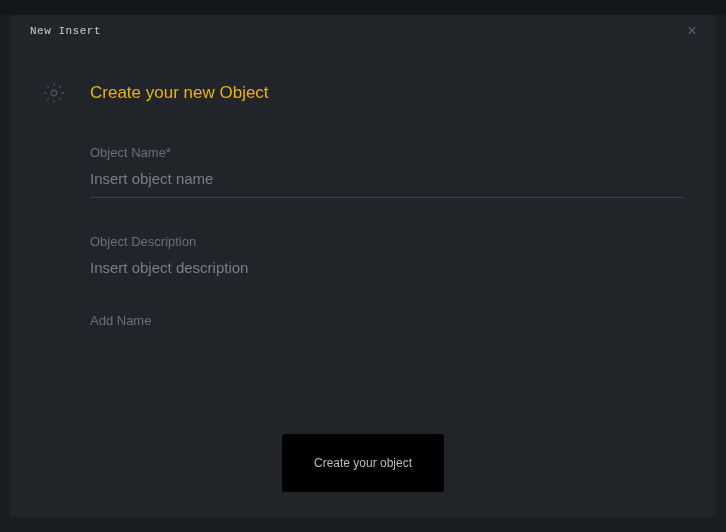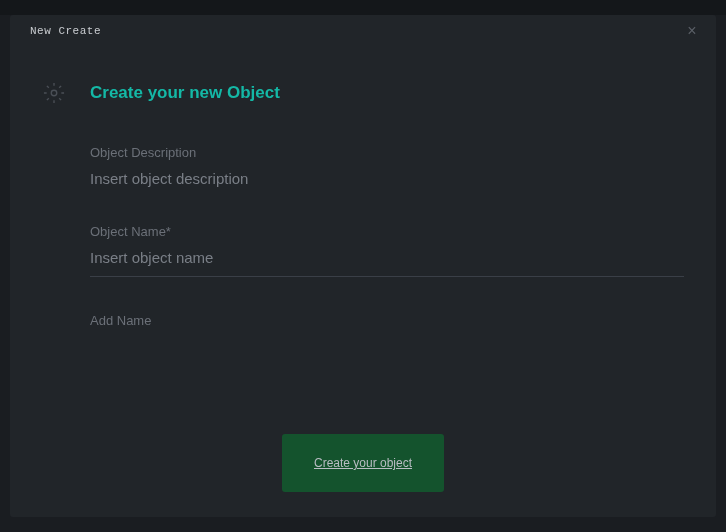--- a/index.html
+++ b/index.html
@@ -74,23 +74,23 @@
       display: flex;
       align-items: center;
       justify-content: center;
       flex-shrink: 0;
     }
     .gear-icon svg {
       width: 22px;
       height: 22px;
     }
     .page-title {
-      color: #14b8a6;
+      color: #eab308;
       font-size: 17px;
-      font-weight: 700;
+      font-weight: 400;
     }
     .form-fields {
       margin-left: 48px;
     }
     .field-group {
       margin-bottom: 36px;
     }
     .field-group.with-border .field-input {
       border-bottom: 1px solid #3a3f47;
       padding-bottom: 10px;
@@ -115,64 +115,63 @@
     }
     .footer {
       position: absolute;
       bottom: 25px;
       left: 0;
       right: 0;
       display: flex;
       justify-content: center;
     }
     .submit-button {
-      background: #14532d;
+      background: #000000;
       border: none;
       color: #b8bcc2;
       font-size: 12px;
       padding: 22px 32px;
       border-radius: 3px;
       cursor: pointer;
       font-family: inherit;
-      text-decoration: underline;
     }
   </style>
 </head>
 <body>
 
 <div class="backdrop"></div>
 
 <div class="modal">
   <div class="modal-header">
-    <span class="modal-title">New Create</span>
+    <span class="modal-title">New Insert</span>
     <button class="close-btn">
       <span>×</span>
     </button>
   </div>
 
   <div class="content">
     <div class="header-row">
       <span class="gear-icon">
         <svg viewBox="0 0 24 24" fill="none" stroke="currentColor" stroke-width="1.5">
           <circle cx="12" cy="12" r="3"></circle>
           <path d="M12 1v3M12 20v3M4.22 4.22l2.12 2.12M17.66 17.66l2.12 2.12M1 12h3M20 12h3M4.22 19.78l2.12-2.12M17.66 6.34l2.12-2.12"></path>
         </svg>
       </span>
       <h2 class="page-title">Create your new Object</h2>
     </div>
 
     <div class="form-fields">
+      <div class="field-group with-border">
+        <label class="field-label">Object Name*</label>
+        <input type="text" class="field-input" placeholder="Insert object name" style="">
+      </div>
+
       <div class="field-group">
         <label class="field-label">Object Description</label>
         <input type="text" class="field-input" placeholder="Insert object description" style="">
-      </div>
-
-      <div class="field-group with-border">
-        <label class="field-label">Object Name*</label>
-        <input type="text" class="field-input" placeholder="Insert object name" style="">
       </div>
 
       <div class="field-group">
         <label class="field-label">Add Name</label>
       </div>
     </div>
   </div>
 
   <div class="footer">
     <button class="submit-button">Create your object</button>

